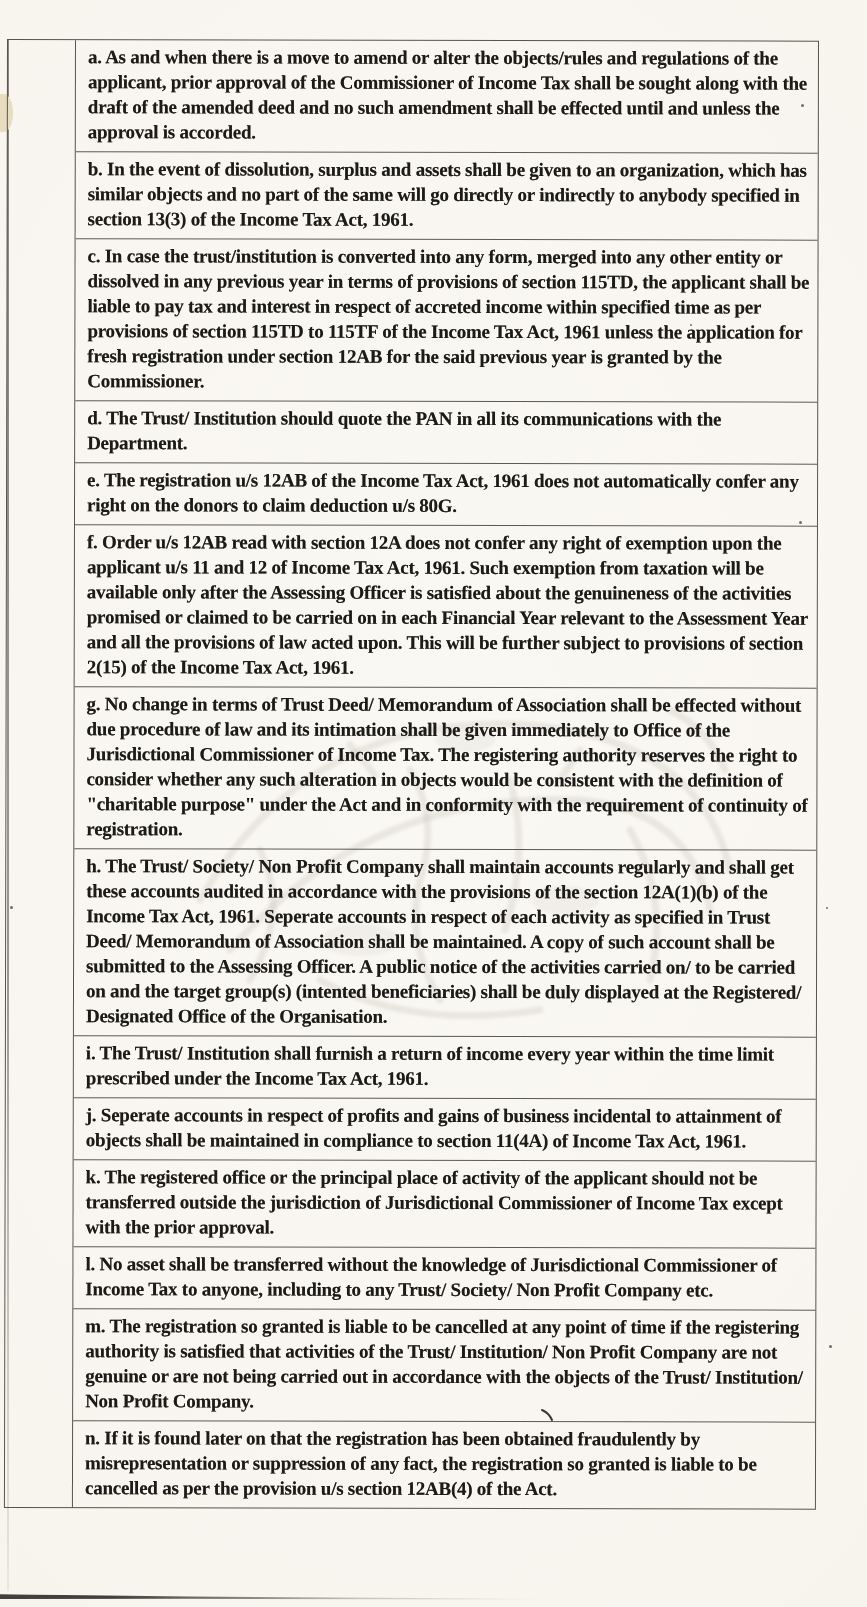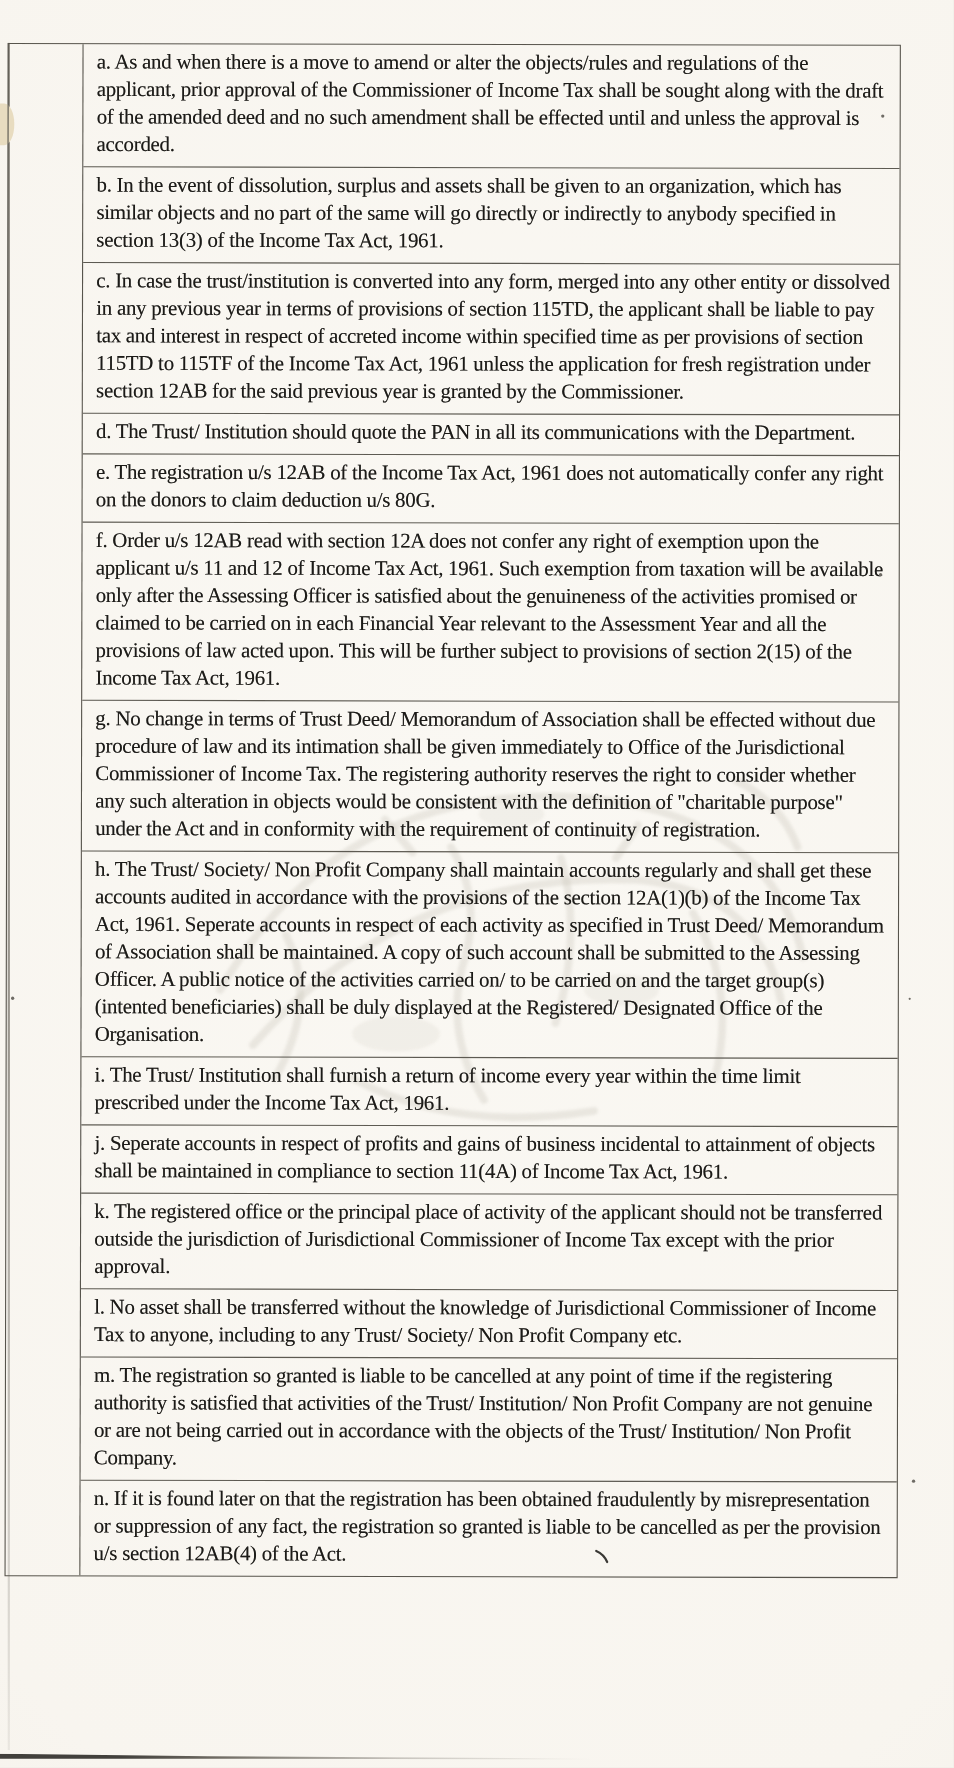--- a/index.html
+++ b/index.html
@@ -7,20 +7,21 @@
   body {
     width: 867px; height: 1607px;
     font-family: "Liberation Serif", "DejaVu Serif", serif;
     background: #efece5;
   }
   .sheet {
     position: relative;
     width: 867px; height: 1607px;
     overflow: hidden;
     background: radial-gradient(130% 105% at 50% 45%, #faf8f3 0%, #f8f5ef 60%, #f1eee6 100%);
+    font-weight: bold;
   }
   
   .page-edge-line {
     position: absolute; left: 7px; top: 39px;
     width: 2px; height: 1552px;
     background: linear-gradient(180deg, #8a867e 0%, #9a968e 60%, rgba(154,150,142,0.15) 100%);
   }
   .beige-wedge {
     position: absolute; left: 0; top: 94px;
     width: 13px; height: 38px;

